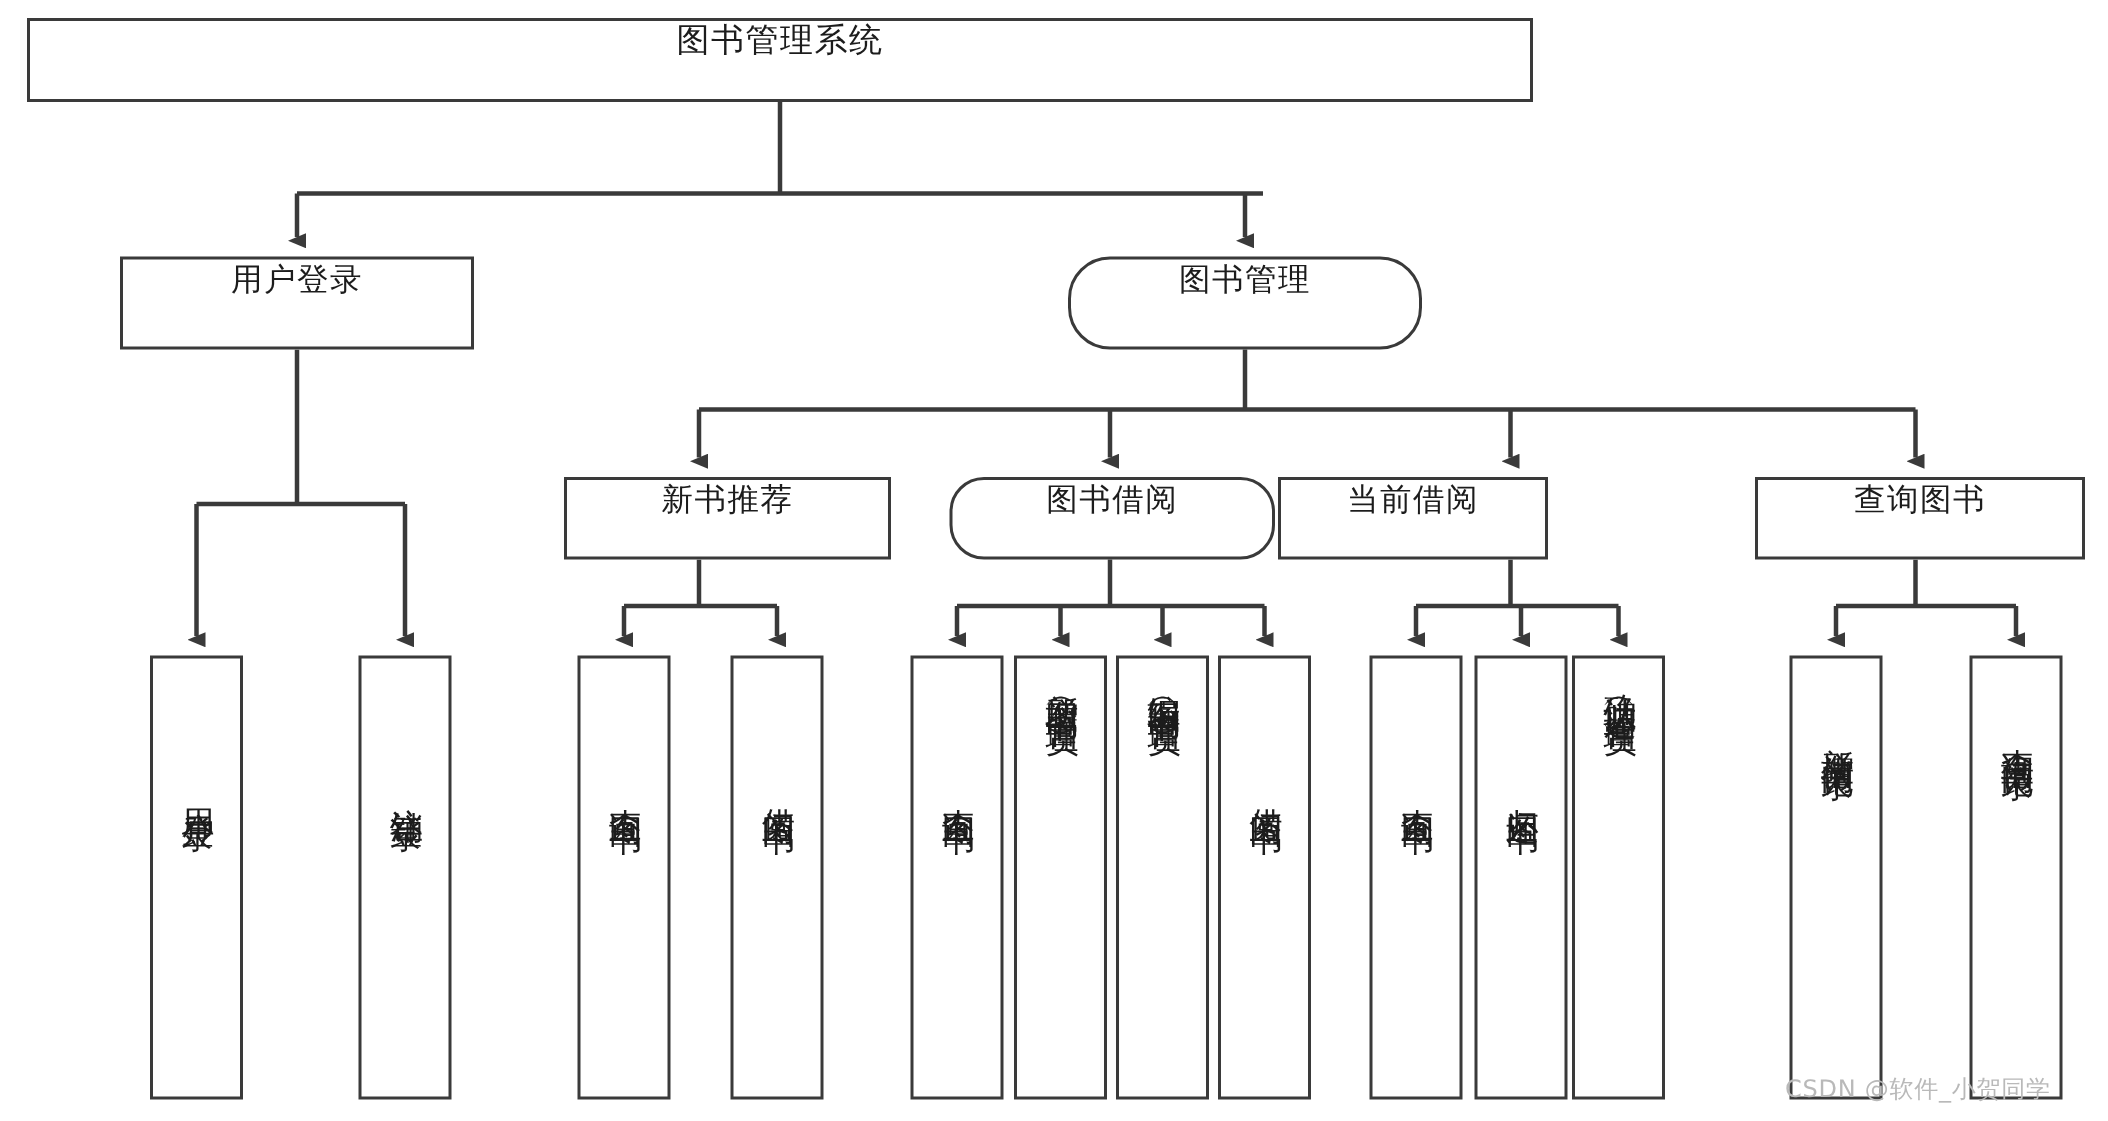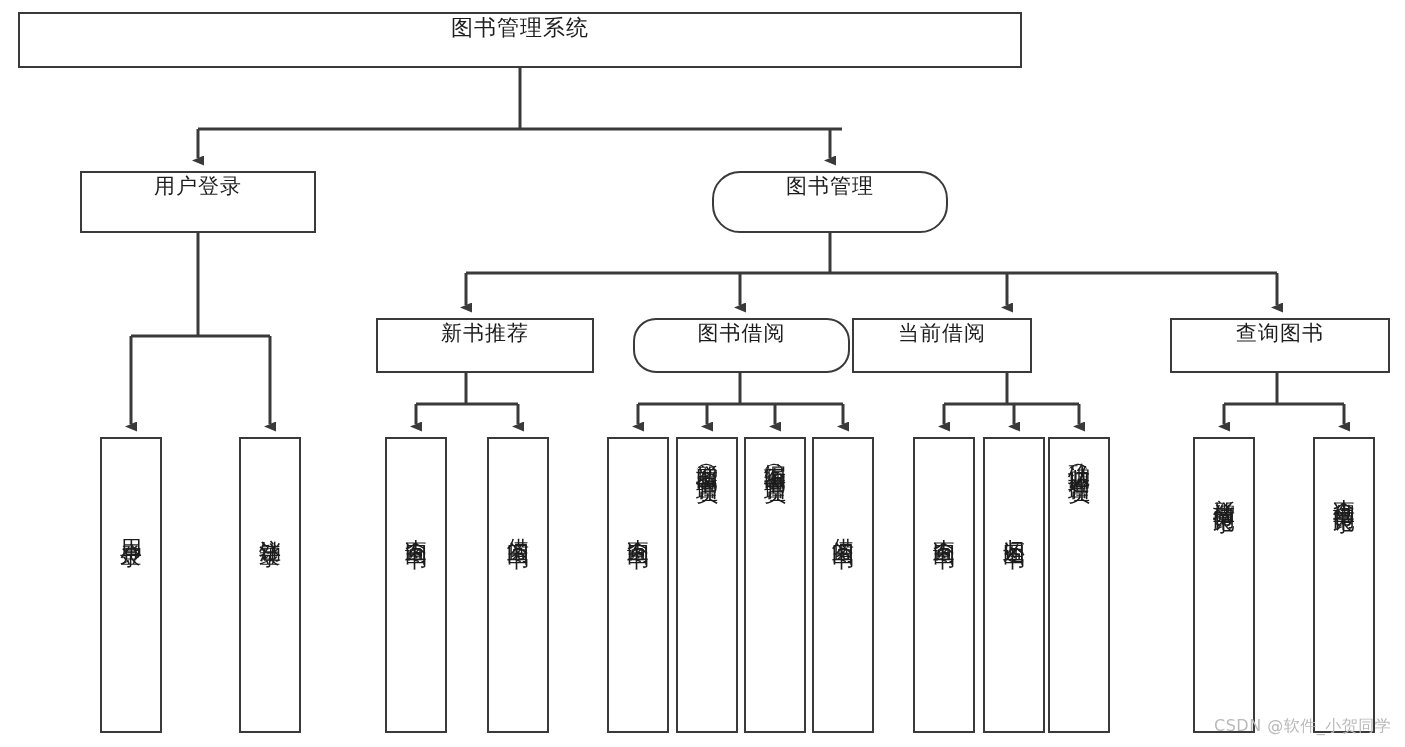--- a/index.html
+++ b/index.html
@@ -58,21 +58,20 @@
     line-height: 1;
   }
   .node.root .label { font-size: 22px; }
   .watermark {
     position: absolute;
     color: #b9b9b9;
     font-size: 16px;
     letter-spacing: 0.5px;
     white-space: nowrap;
     user-select: none;
-    margin-left: 24px;
   }
 </style>
 </head>
 <body>
 
 <div id="diagram-root">
 
   <svg class="connectors" viewBox="0 0 1405 747">
     <defs>
       <marker id="arrow" markerWidth="10" markerHeight="12" refX="2.5" refY="6" orient="auto" markerUnits="userSpaceOnUse">

